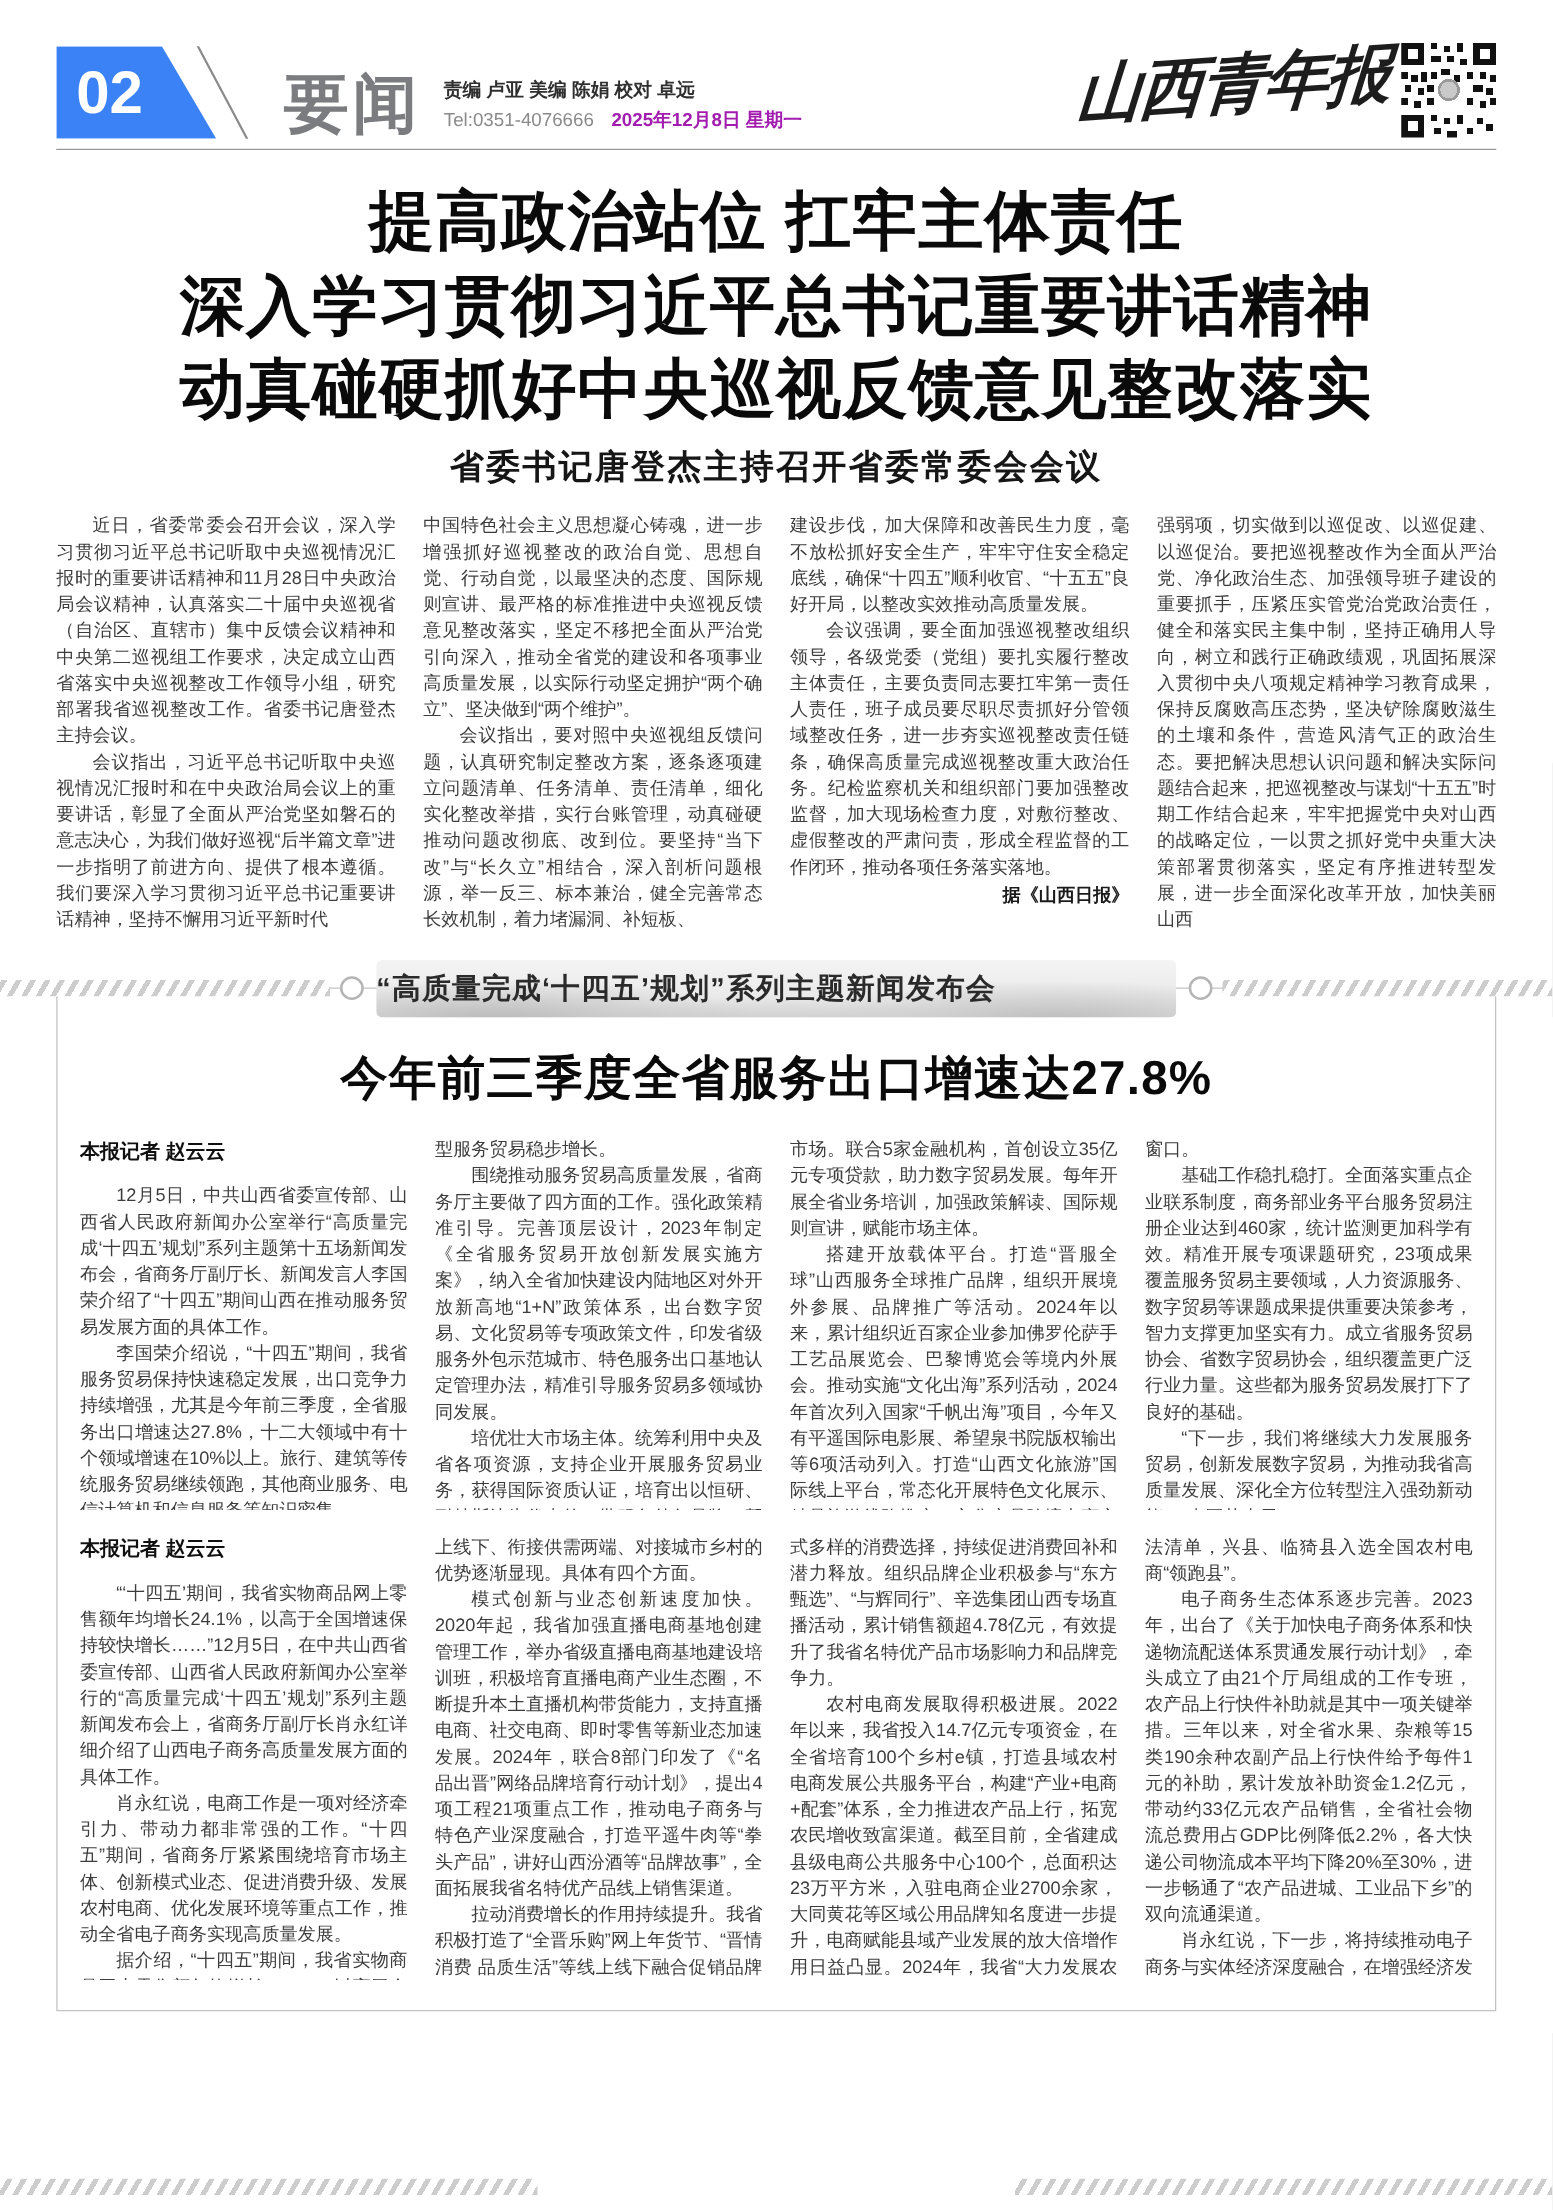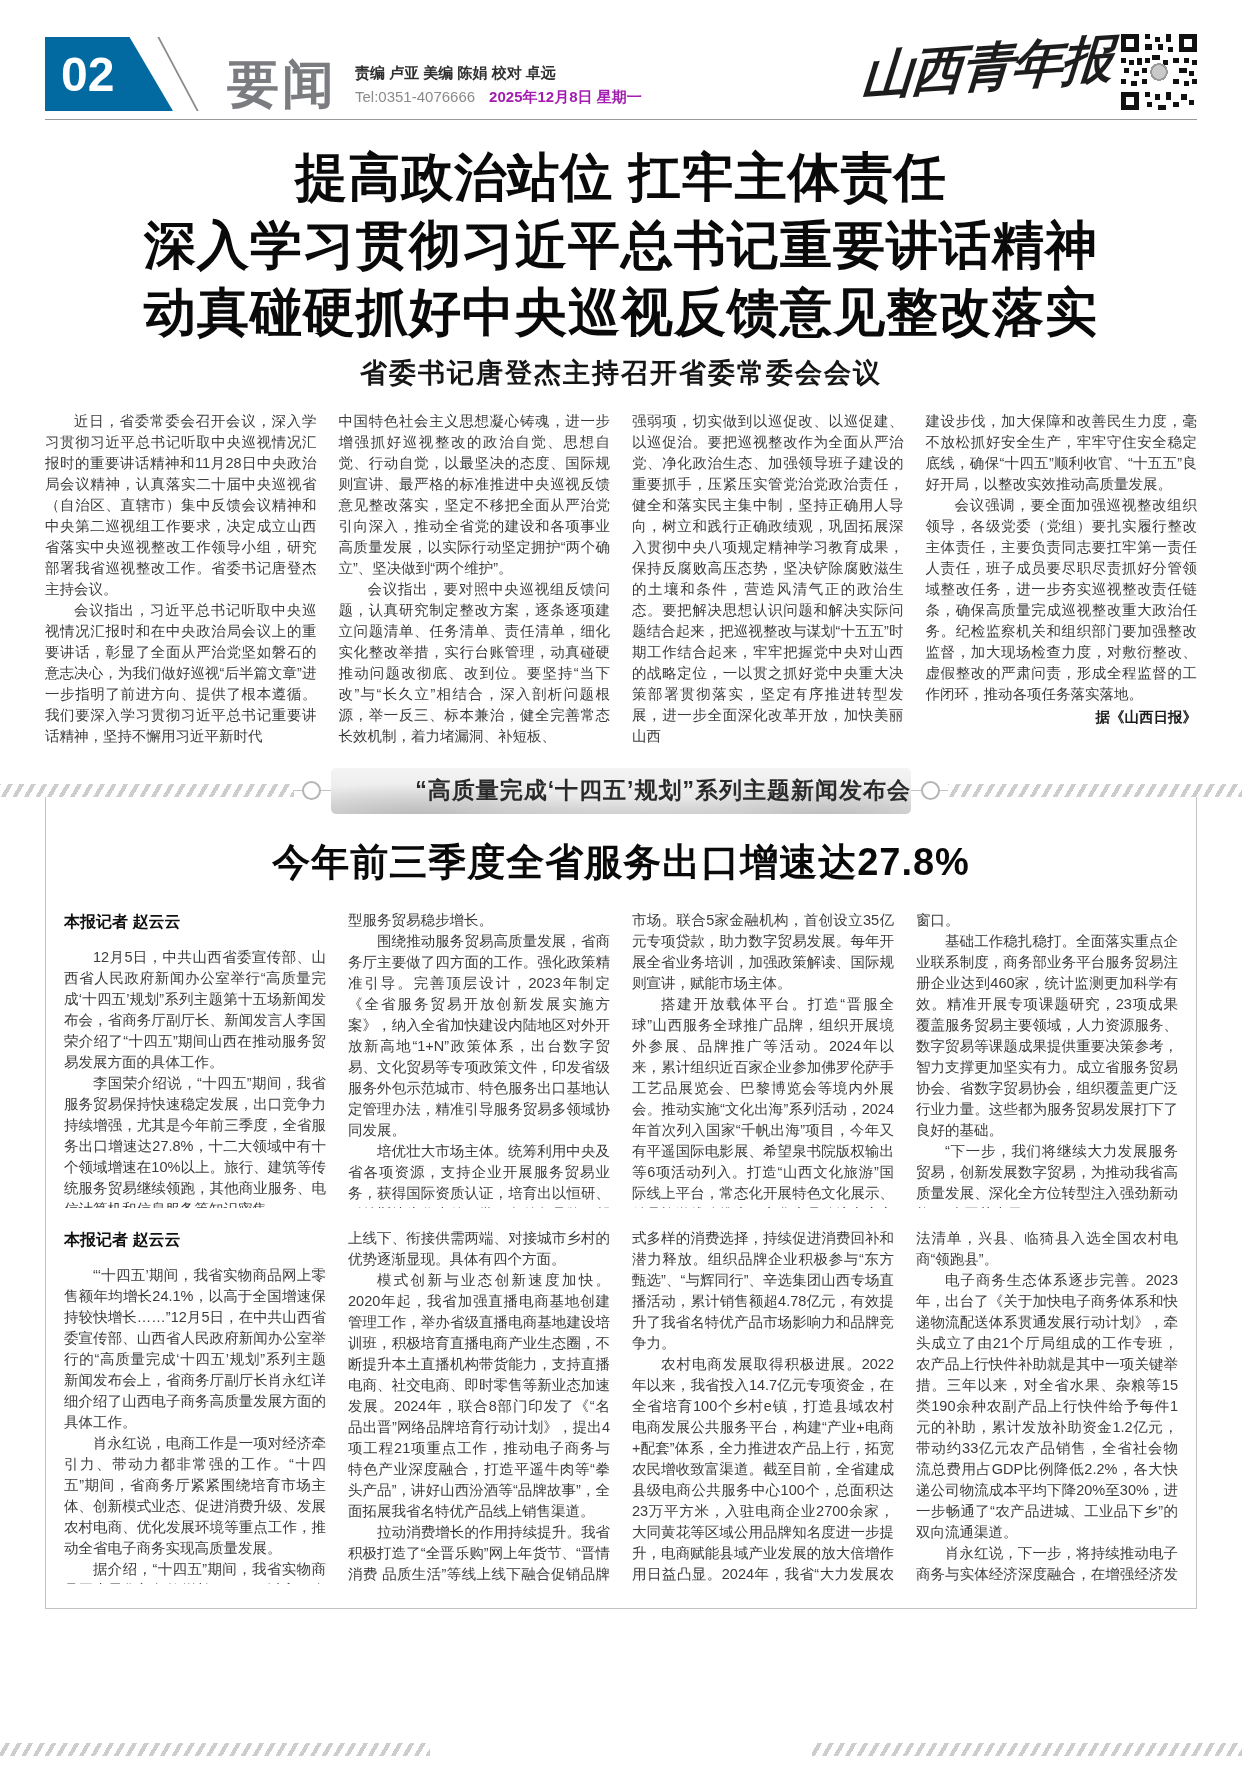--- a/index.html
+++ b/index.html
@@ -1,20 +1,20 @@
 <!DOCTYPE html>
 <html><head>
 <meta charset="utf-8">
 <style>
   html,body{margin:0;padding:0;background:#e9e9e9;}
   .page{position:relative;width:1242px;height:1768px;background:#fff;margin:0 auto;
         font-family:"Liberation Sans","DejaVu Sans",sans-serif;color:#3c3c3c;overflow:hidden;}
   
   .header{display:flex;align-items:flex-end;margin:40px 45px 0;padding-bottom:8px;border-bottom:1px solid #9a9a9a;height:80px;box-sizing:border-box;}
-  .pagenum{width:128px;height:74px;background:#0369a1;clip-path:polygon(0 0,66% 0,100% 100%,0 100%);
+  .pagenum{width:128px;height:74px;background:#3b82f6;clip-path:polygon(0 0,66% 0,100% 100%,0 100%);
            color:#fff;font-size:48px;font-weight:bold;display:flex;align-items:center;padding-left:16px;box-sizing:border-box;}
   .pagenum-slash{width:20px;height:74px;margin-left:4px;border-left:2px solid #8a8a8a;transform:skewX(28deg);}
   .section-title{font-family:"Liberation Serif","DejaVu Serif",serif;font-size:52px;font-weight:bold;color:#7b7c7f;margin:0 18px 0 28px;letter-spacing:3px;line-height:1;}
   .staff{font-size:15px;line-height:1.6;padding-bottom:2px;}
   .staff .l1{color:#2f2f2f;font-weight:bold;}
   .staff .tel{color:#8a8a8a;margin-right:14px;}
   .staff .date{color:#a21caf;font-weight:bold;}
   .masthead{margin-left:auto;display:flex;align-items:center;gap:10px;}
   .masthead-name{font-family:"DejaVu Serif","Liberation Serif",serif;font-style:italic;font-weight:bold;
                  font-size:52px;color:#1d1d1d;transform:rotate(-4deg) skewX(-8deg);letter-spacing:-2px;padding-bottom:8px;}
@@ -24,22 +24,22 @@
   .lead-sub{margin-top:8px;text-align:center;font-size:27px;font-weight:bold;color:#161616;letter-spacing:2px;}
   .body-cols{display:flex;gap:22px;margin:20px 45px 0;text-align:justify;font-size:14.5px;line-height:1.45;color:#3c3c3c;overflow:hidden;}
   .lead-cols{height:336px;}
   .col{flex:1;min-width:0;}
   .para{margin:0;text-indent:2em;}
   .para.cont{text-indent:0;}
   .attribution{text-align:right;font-weight:bold;color:#1b1b1b;margin-top:2px;}
   
   .series-row{position:relative;margin-top:20px;height:48px;display:flex;align-items:center;z-index:3;}
   .hatch{flex:1;height:13px;background:repeating-linear-gradient(-60deg,#cdcdcd 0 4px,#ffffff 4px 10px);}
-  .banner{position:relative;width:580px;height:46px;margin:0 2px;border-radius:5px;
-          display:flex;align-items:center;justify-content:flex-end;
+  .banner{position:relative;width:640px;height:46px;margin:0 2px;border-radius:5px;
+          display:flex;align-items:center;justify-content:flex-start;
           background:radial-gradient(60% 130% at 15% 105%,#b9b9b9 0%,transparent 55%),
                      radial-gradient(50% 110% at 50% 120%,#c6c6c6 0%,transparent 52%),
                      radial-gradient(58% 125% at 85% 105%,#bdbdbd 0%,transparent 55%),
                      linear-gradient(#f4f4f4,#e4e4e4);}
   .banner-title{font-size:23px;font-weight:bold;color:#2a2a2a;letter-spacing:1px;z-index:2;}
   .ring{width:15px;height:15px;border:2px solid #b5b5b5;border-radius:50%;background:#fff;margin:0 8px;flex:0 0 auto;z-index:2;}
   
   .articles-box{position:relative;margin:-25px 45px 0;border:1px solid #c3c3c3;padding:46px 14px 24px;z-index:1;}
   .art-headline{text-align:center;font-size:38px;font-weight:900;color:#0a0a0a;letter-spacing:1px;}
   .byline{font-size:16px;font-weight:bold;color:#101010;margin-bottom:14px;}
@@ -132,31 +132,31 @@
           <p class="para">会议指出，习近平总书记听取中央巡视情况汇报时和在中央政治局会议上的重要讲话，彰显了全面从严治党坚如磐石的意志决心，为我们做好巡视“后半篇文章”进一步指明了前进方向、提供了根本遵循。我们要深入学习贯彻习近平总书记重要讲话精神，坚持不懈用习近平新时代</p>
         </div>
       </div>
     <div class="col">
         <div>
           <p class="para cont">中国特色社会主义思想凝心铸魂，进一步增强抓好巡视整改的政治自觉、思想自觉、行动自觉，以最坚决的态度、国际规则宣讲、最严格的标准推进中央巡视反馈意见整改落实，坚定不移把全面从严治党引向深入，推动全省党的建设和各项事业高质量发展，以实际行动坚定拥护“两个确立”、坚决做到“两个维护”。</p>
           <p class="para">会议指出，要对照中央巡视组反馈问题，认真研究制定整改方案，逐条逐项建立问题清单、任务清单、责任清单，细化实化整改举措，实行台账管理，动真碰硬推动问题改彻底、改到位。要坚持“当下改”与“长久立”相结合，深入剖析问题根源，举一反三、标本兼治，健全完善常态长效机制，着力堵漏洞、补短板、</p>
         </div>
       </div>
     <div class="col">
-        <div>
-          <p class="para cont">强弱项，切实做到以巡促改、以巡促建、以巡促治。要把巡视整改作为全面从严治党、净化政治生态、加强领导班子建设的重要抓手，压紧压实管党治党政治责任，健全和落实民主集中制，坚持正确用人导向，树立和践行正确政绩观，巩固拓展深入贯彻中央八项规定精神学习教育成果，保持反腐败高压态势，坚决铲除腐败滋生的土壤和条件，营造风清气正的政治生态。要把解决思想认识问题和解决实际问题结合起来，把巡视整改与谋划“十五五”时期工作结合起来，牢牢把握党中央对山西的战略定位，一以贯之抓好党中央重大决策部署贯彻落实，坚定有序推进转型发展，进一步全面深化改革开放，加快美丽山西</p>
-        </div>
-      </div>
-    <div class="col">
       <div>
           <p class="para cont">建设步伐，加大保障和改善民生力度，毫不放松抓好安全生产，牢牢守住安全稳定底线，确保“十四五”顺利收官、“十五五”良好开局，以整改实效推动高质量发展。</p>
           <p class="para">会议强调，要全面加强巡视整改组织领导，各级党委（党组）要扎实履行整改主体责任，主要负责同志要扛牢第一责任人责任，班子成员要尽职尽责抓好分管领域整改任务，进一步夯实巡视整改责任链条，确保高质量完成巡视整改重大政治任务。纪检监察机关和组织部门要加强整改监督，加大现场检查力度，对敷衍整改、虚假整改的严肃问责，形成全程监督的工作闭环，推动各项任务落实落地。</p>
         </div>
       <div class="attribution">据《山西日报》</div>
     </div>
+    <div class="col">
+        <div>
+          <p class="para cont">强弱项，切实做到以巡促改、以巡促建、以巡促治。要把巡视整改作为全面从严治党、净化政治生态、加强领导班子建设的重要抓手，压紧压实管党治党政治责任，健全和落实民主集中制，坚持正确用人导向，树立和践行正确政绩观，巩固拓展深入贯彻中央八项规定精神学习教育成果，保持反腐败高压态势，坚决铲除腐败滋生的土壤和条件，营造风清气正的政治生态。要把解决思想认识问题和解决实际问题结合起来，把巡视整改与谋划“十五五”时期工作结合起来，牢牢把握党中央对山西的战略定位，一以贯之抓好党中央重大决策部署贯彻落实，坚定有序推进转型发展，进一步全面深化改革开放，加快美丽山西</p>
+        </div>
+      </div>
   </div>
 
   <div class="series-row">
     <div class="hatch"></div>
     <div class="ring"></div>
     <div class="banner">
       <div class="banner-title">“高质量完成‘十四五’规划”系列主题新闻发布会</div>
     </div>
     <div class="ring"></div>
     <div class="hatch"></div>

